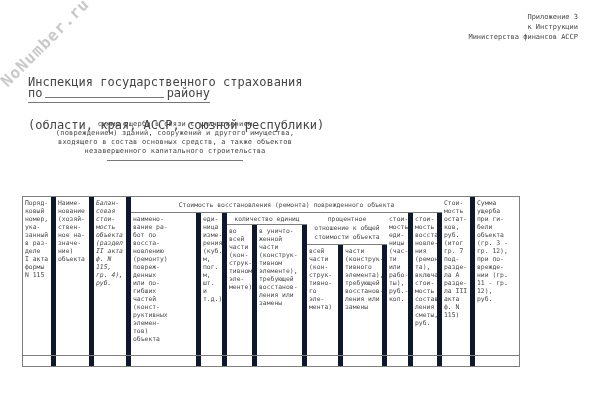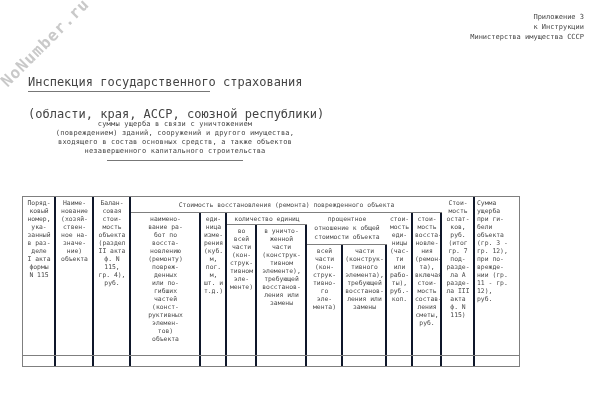--- a/index.html
+++ b/index.html
@@ -17,21 +17,21 @@
   .watermark {
     position: absolute; left: -25px; top: 33px; width: 140px;
     text-align: center;
     transform: rotate(-45deg);
     font-size: 16px; font-weight: bold; letter-spacing: 1px;
     color: #c9c9c9;
   }
 
   
   .hdr-right {
-    position: absolute; top: 12px; right: 16px;
+    position: absolute; top: 12px; right: 22px;
     text-align: right; font-size: 7px; line-height: 10px;
     white-space: nowrap;
   }
   .hdr-right .form-no { margin-top: 7px; }
 
   
   .inspection {
     position: absolute; left: 28px; top: 78px; width: 182px;
     font-size: 12px; line-height: 9px; white-space: nowrap;
   }
@@ -51,32 +51,32 @@
   
   .tbl {
     position: absolute; left: 22px; top: 196px; width: 498px;
     border: 1px solid #7f7f7f;
     font-size: 6.4px; line-height: 8px; color: #4a4a4a;
   }
   .thead { display: flex; height: 158px; align-items: stretch; }
   .trow  { display: flex; height: 11px; border-top: 1px solid #7f7f7f; }
   .cell  { padding: 2px 1px 0 2px; white-space: pre-line; overflow: hidden; }
   .dcell { }
-  .br { border-right: 2px solid #0f172a; text-align: center; }
+  .br { border-right: 5px solid #0f172a; }
   .bb { border-bottom: 1px solid #7f7f7f; }
   .grp { display: flex; flex-direction: column; }
   .grp-title { text-align: center; white-space: pre-line; overflow: hidden; }
   .grp-body { display: flex; flex: 1; align-items: stretch; }
   .h-rest { height: 16px; padding-top: 4px; }
   .h-qty  { height: 12px; padding-top: 2px; }
   .h-pct  { height: 32px; padding-top: 2px; line-height: 9px; }
 
   .w-c1  { flex: 0 0 33px; }
   .w-c2  { flex: 0 0 38px; }
-  .w-c3  { flex: 0 0 37px; }
+  .w-c3  { flex: 0 0 37px; font-style: italic; }
   .w-c4  { flex: 0 0 70px; }
   .w-c5  { flex: 0 0 26px; }
   .w-c6  { flex: 0 0 30px; }
   .w-c7  { flex: 0 0 50px; }
   .w-c8  { flex: 0 0 36px; }
   .w-c9  { flex: 0 0 44px; }
   .w-c10 { flex: 0 0 26px; }
   .w-c11 { flex: 0 0 29px; }
   .w-c12 { flex: 0 0 33px; }
   .w-c13 { flex: 1; }
@@ -84,25 +84,30 @@
 </head>
 <body>
 
 <div class="page">
 
   <div class="watermark">NoNumber.ru</div>
 
   <div class="hdr-right">
     <div>Приложение 3</div>
     <div>к Инструкции</div>
-    <div>Министерства имущества СССР</div>
+    <div>Министерства финансов АССР</div>
   </div>
 
   <div class="inspection">
     <div>Инспекция государственного страхования</div>
+    <div class="insp-line2">
+      <span>по</span>
+      <span class="fill-line"></span>
+      <span>району</span>
+    </div>
     <div class="insp-underline"></div>
     <div class="insp-caption">(области, края, АССР, союзной республики)</div>
   </div>
 
   <div class="title-block">
     <div class="title-sub">суммы ущерба в связи с уничтожением
 (повреждением) зданий, сооружений и другого имущества,
 входящего в состав основных средств, а также объектов
 незавершенного капитального строительства</div>
     <div class="title-underline"></div>

